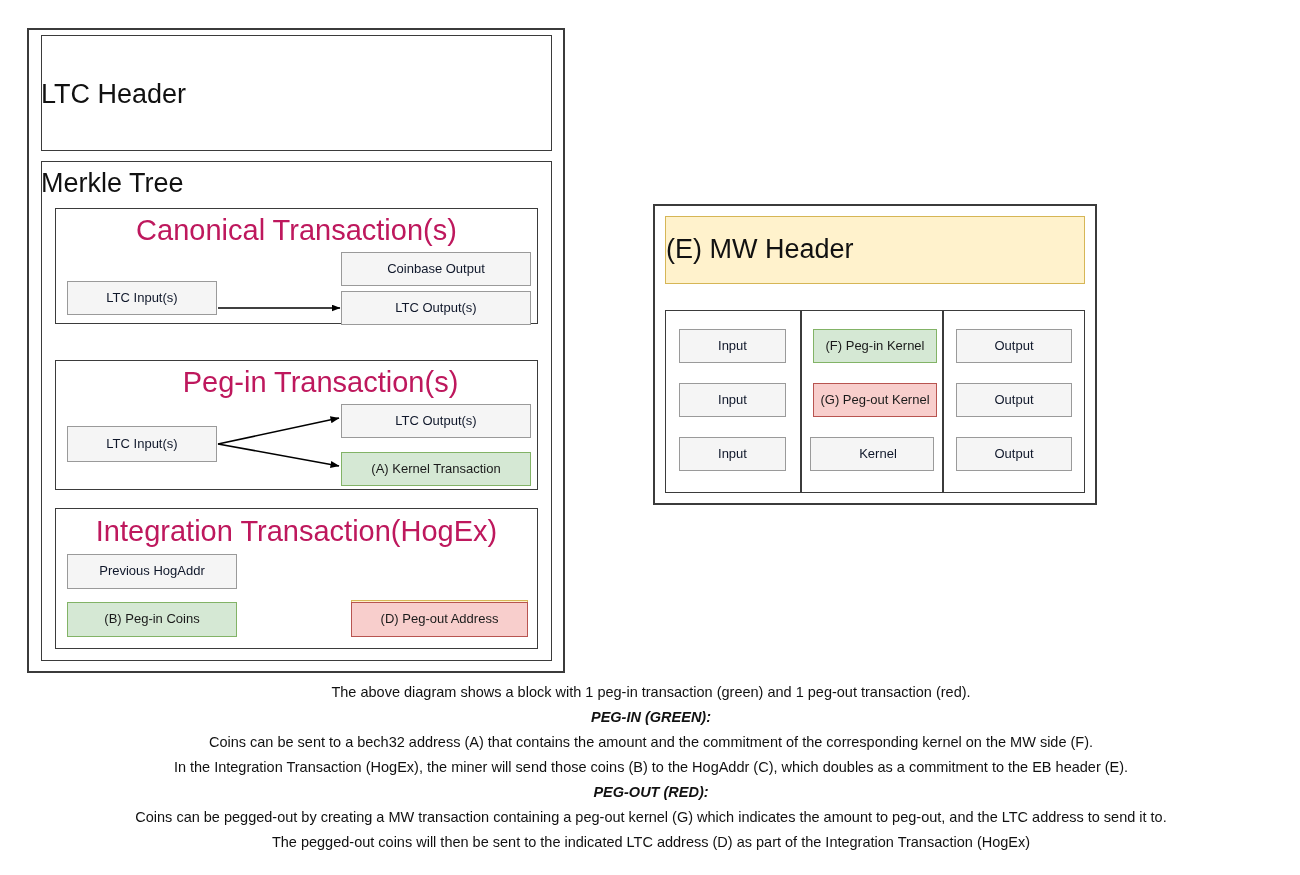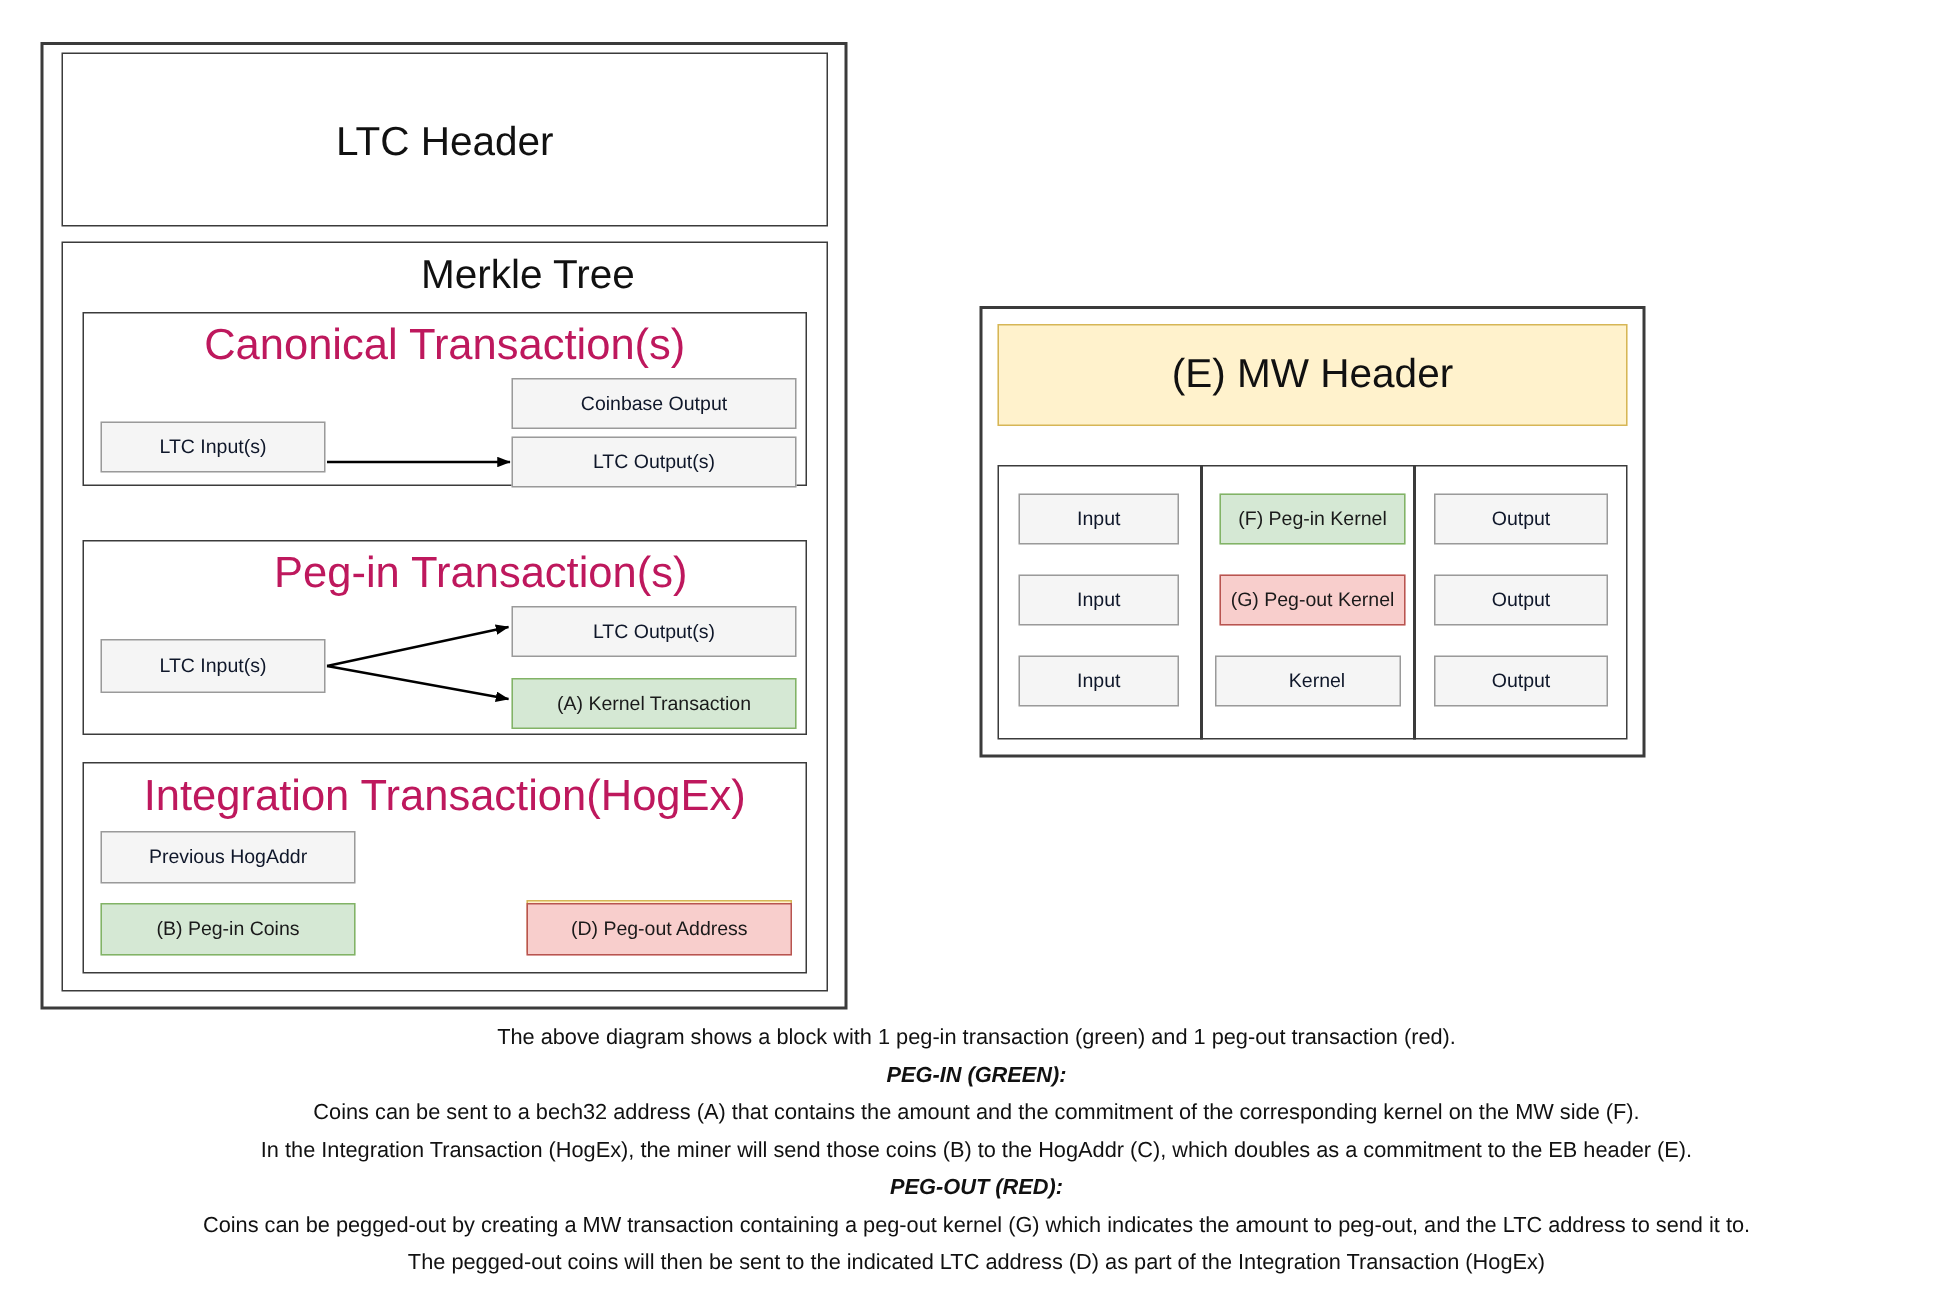--- a/index.html
+++ b/index.html
@@ -57,21 +57,21 @@
     color: #1a1a1a;
   }
   .node-yellow {
     border: 1.5px solid #d6b656;
     background: #fff2cc;
     font-size: 13px;
     color: #1a1a1a;
   }
   .title-lg {
     position: absolute;
-    text-align: center;
+    text-align: left;
     font-size: 27px;
     color: #111111;
     white-space: nowrap;
   }
   .title-md {
     position: absolute;
     text-align: center;
     font-size: 29px;
     color: #be185d;
     white-space: nowrap;
@@ -114,21 +114,21 @@
 <body>
 
 <div id="canvas">
 
   <div class="box frame" style="left:27px; top:28px; width:538px; height:645px;"></div>
 
   <div class="box frame-thin" style="left:41px; top:35px; width:511px; height:116px;"></div>
   <div class="title-lg" style="left:41px; top:79px; width:511px;">LTC Header</div>
 
   <div class="box frame-thin" style="left:41px; top:161px; width:511px; height:500px;"></div>
-  <div class="title-lg" style="left:41px; top:168px; width:592px;padding-left:15px;">Merkle Tree</div>
+  <div class="title-lg" style="left:41px; top:168px; width:592px;">Merkle Tree</div>
 
   <div class="box frame-thin" style="left:55px; top:208px; width:483px; height:116px;"></div>
   <div class="title-md" style="left:55px; top:214px; width:483px;">Canonical Transaction(s)</div>
 
   <div class="box node" style="left:67px; top:281px; width:150px; height:34px;">LTC Input(s)</div>
   <div class="box node" style="left:341px; top:252px; width:190px; height:34px;">Coinbase Output</div>
   <div class="box node" style="left:341px; top:291px; width:190px; height:34px;">LTC Output(s)</div>
 
   <div class="box frame-thin" style="left:55px; top:360px; width:483px; height:130px;"></div>
   <div class="title-md" style="left:55px; top:366px; width:483px;padding-left:24px;">Peg-in Transaction(s)</div>

